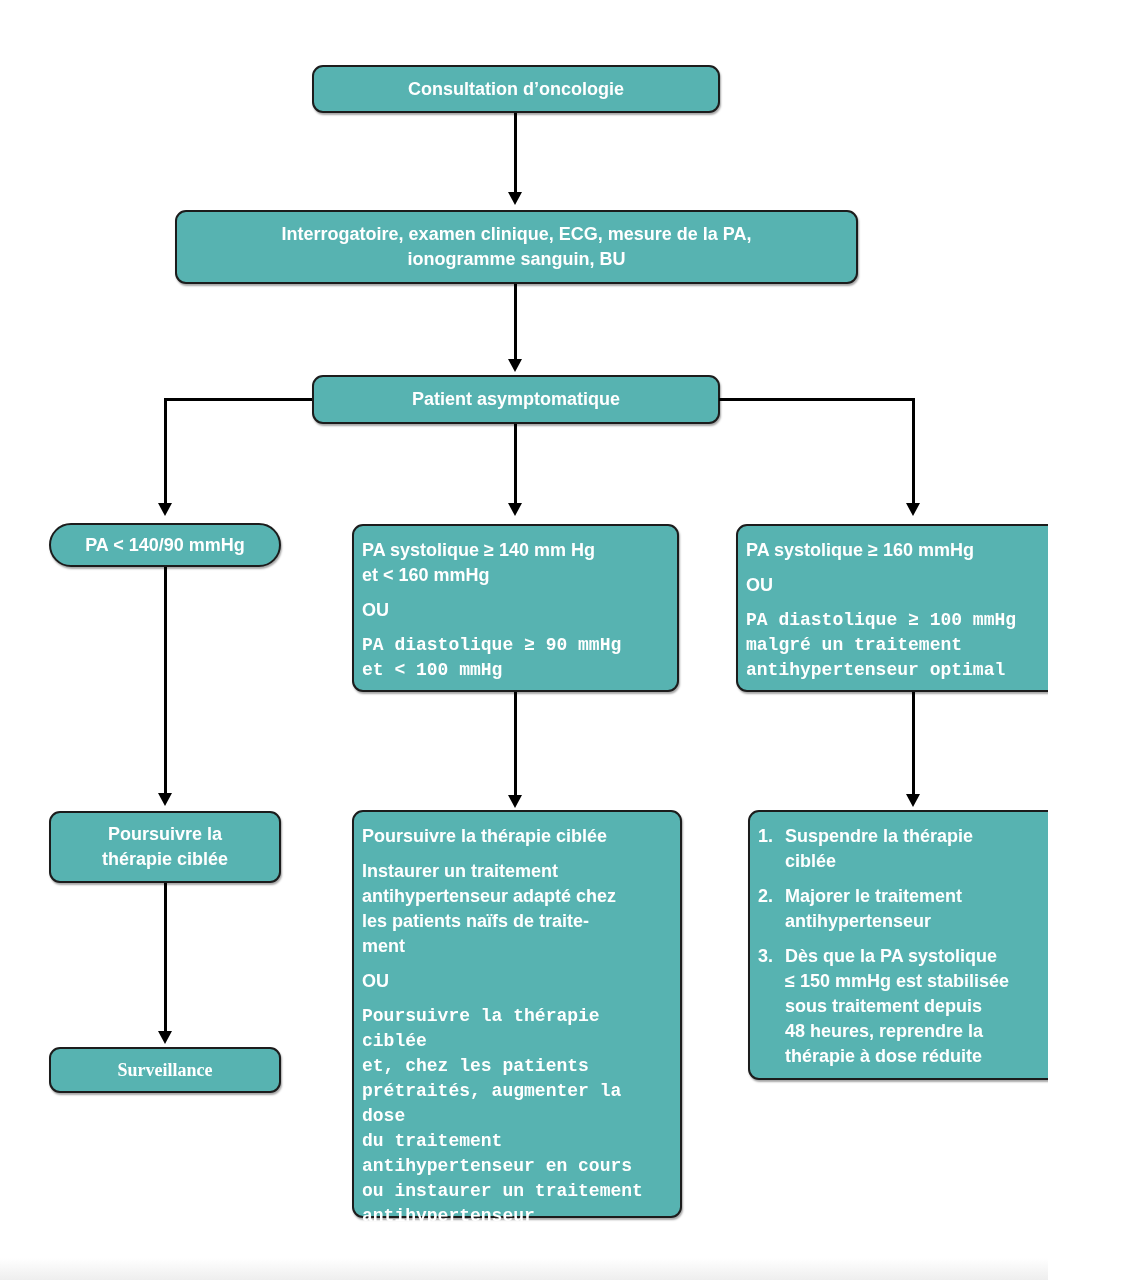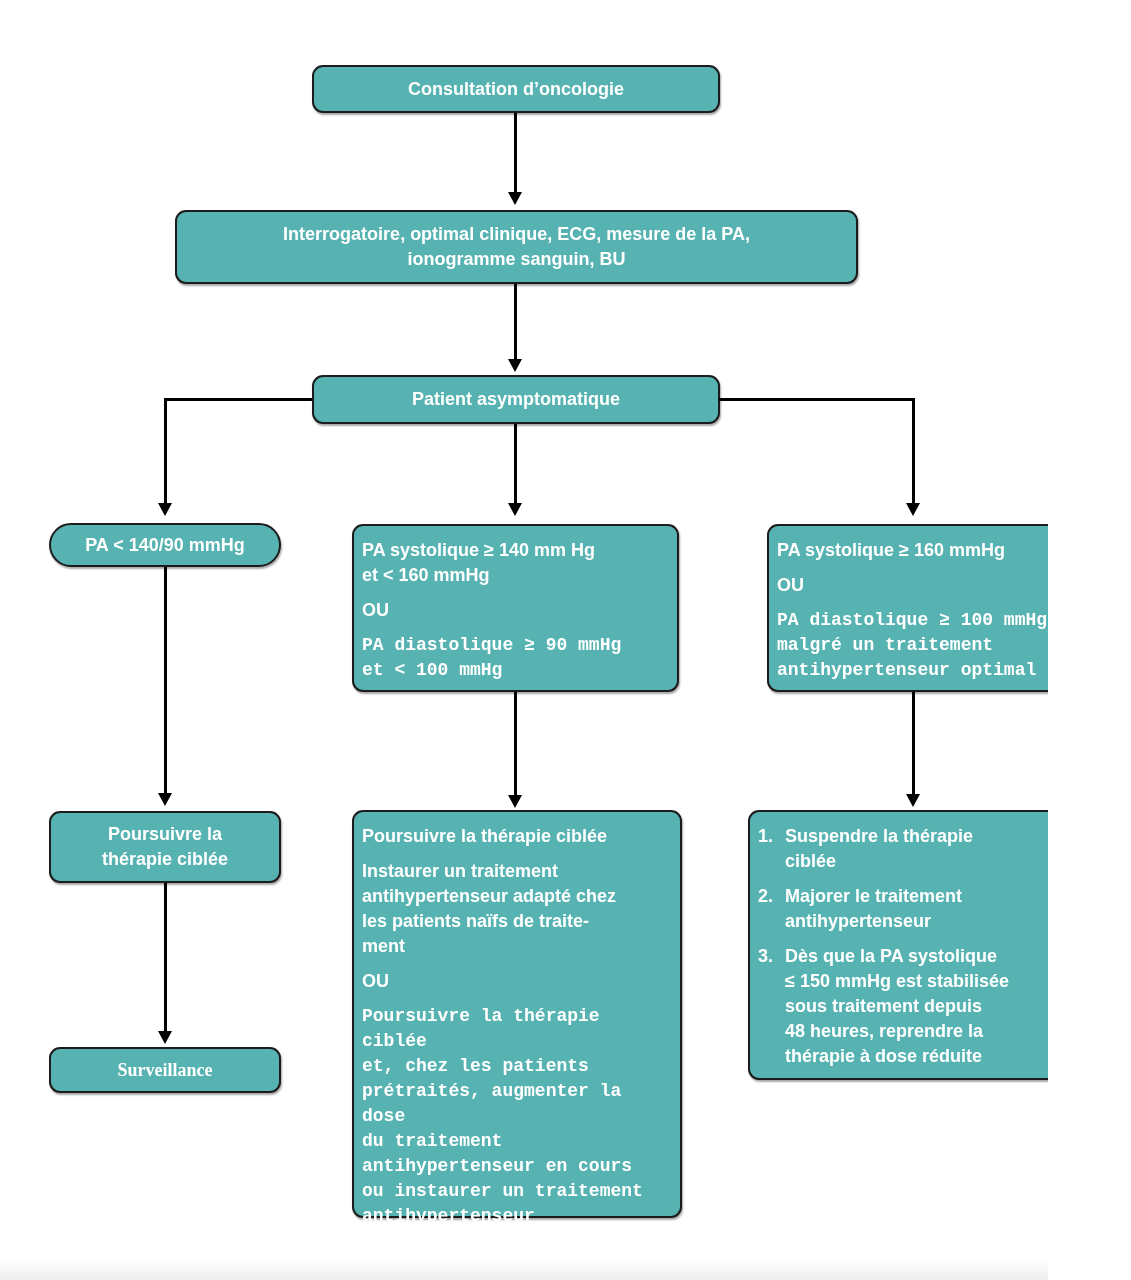--- a/index.html
+++ b/index.html
@@ -60,21 +60,21 @@
 <div class="canvas">
 
   <div class="node center" style="left:312px; top:65px; width:408px; height:48px;">
     <div class="node-text">Consultation d’oncologie</div>
   </div>
 
   <div class="vline" style="left:514px; top:113px; height:79px;"></div>
   <div class="ahead" style="left:508px; top:192px;"></div>
 
   <div class="node center" style="left:175px; top:210px; width:683px; height:74px;">
-    <div class="node-text">Interrogatoire, optimal clinique, ECG, mesure de la PA,
+    <div class="node-text">Interrogatoire, examen clinique, ECG, mesure de la PA,
 ionogramme sanguin, BU</div>
   </div>
 
   <div class="vline" style="left:514px; top:284px; height:75px;"></div>
   <div class="ahead" style="left:508px; top:359px;"></div>
 
   <div class="node center" style="left:312px; top:375px; width:408px; height:49px;">
     <div class="node-text">Patient asymptomatique</div>
   </div>
 
@@ -94,21 +94,21 @@
   </div>
 
   <div class="node leftalign" style="left:352px; top:524px; width:327px; height:168px;">
     <div class="para">PA systolique ≥ 140 mm Hg
 et &lt; 160 mmHg</div>
     <div class="para">OU</div>
     <div class="para">PA diastolique ≥ 90 mmHg
 et &lt; 100 mmHg</div>
   </div>
 
-  <div class="node leftalign" style="left:767px; top:524px; width:330px; height:168px;">
+  <div class="node leftalign" style="left:736px; top:524px; width:330px; height:168px;">
     <div class="para">PA systolique ≥ 160 mmHg</div>
     <div class="para">OU</div>
     <div class="para">PA diastolique ≥ 100 mmHg
 malgré un traitement
 antihypertenseur optimal</div>
   </div>
 
   <div class="vline" style="left:164px; top:567px; height:226px;"></div>
   <div class="ahead" style="left:158px; top:793px;"></div>
 

